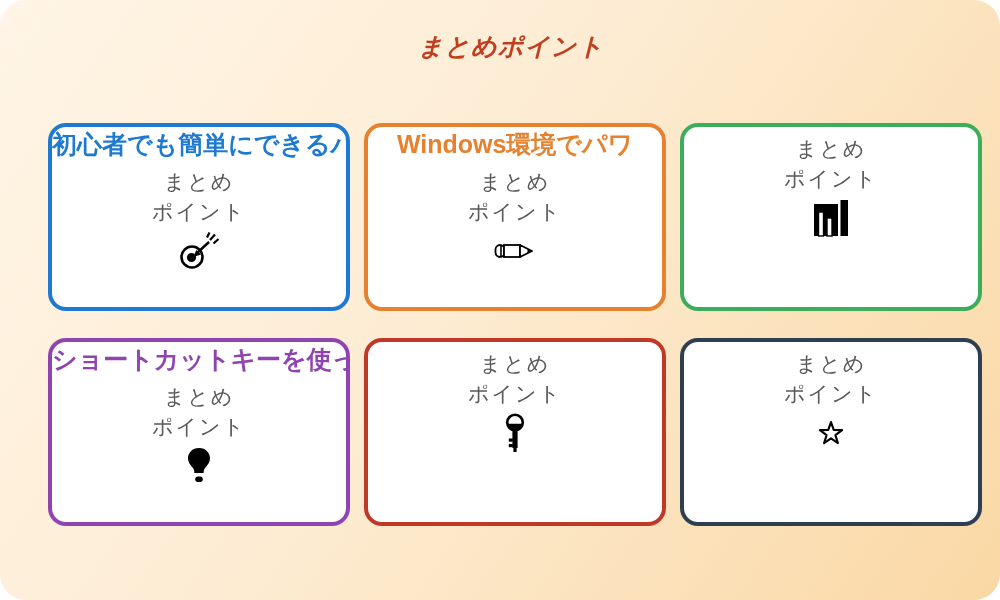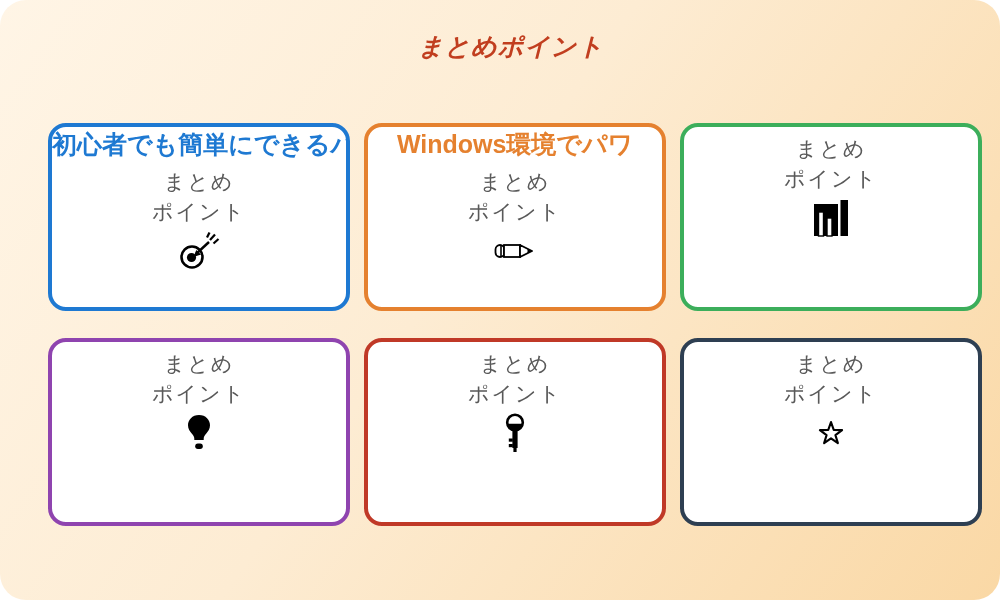--- a/index.html
+++ b/index.html
@@ -87,20 +87,21 @@
         <svg width="40" height="40" viewBox="0 0 40 40">
           <rect x="3" y="6" width="24" height="32" fill="#000"></rect>
           <rect x="7.5" y="14" width="5" height="24" fill="#fff" stroke="#000" stroke-width="1.4"></rect>
           <rect x="16" y="20" width="5" height="18" fill="#fff" stroke="#000" stroke-width="1.4"></rect>
           <rect x="29.5" y="2" width="7.5" height="36" fill="#000"></rect>
         </svg>
       </div>
     </div>
 
     <div class="card" style="--accent: #8f44af;">
+      <div class="card-title">ショートカットキーを使っ</div>
       <div class="card-body">まとめ
 ポイント</div>
       <div class="card-icon">
         <svg width="26" height="38" viewBox="0 0 26 38">
           <path d="M13,1 C6.2,1 2,6 2,11.3 c0,3.6 1.9,6.2 3.7,8.2 1.5,1.7 2.6,3.2 2.6,5.3 l0,1.2 9.4,0 0,-1.2 c0,-2.1 1.1,-3.6 2.6,-5.3 1.8,-2 3.7,-4.6 3.7,-8.2 C24,6 19.8,1 13,1 Z" fill="#000"></path>
           <rect x="9.2" y="29.5" width="7.6" height="5.5" rx="2.7" fill="#000"></rect>
         </svg>
       </div>
     </div>
 

